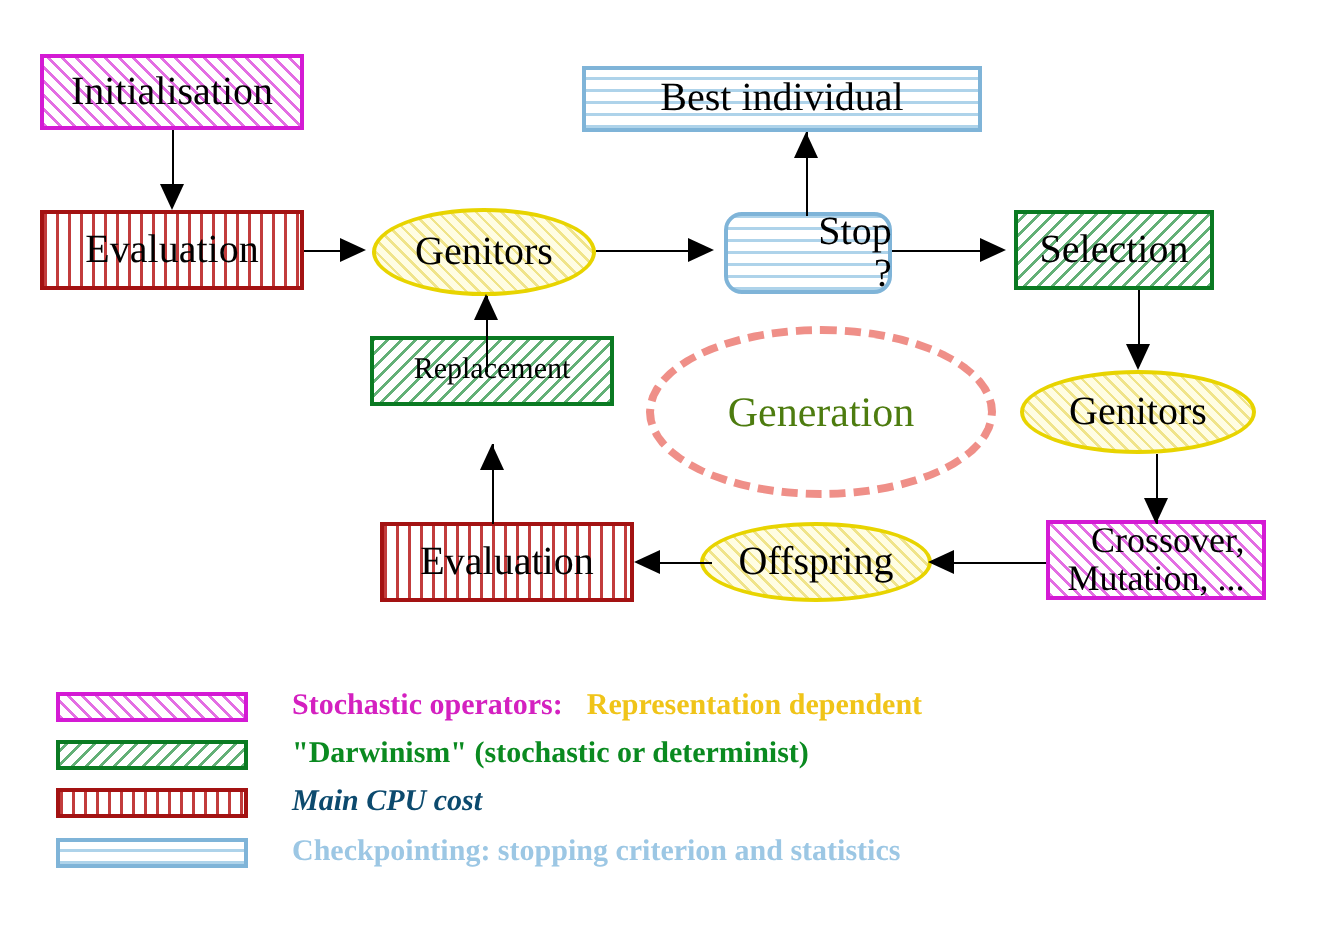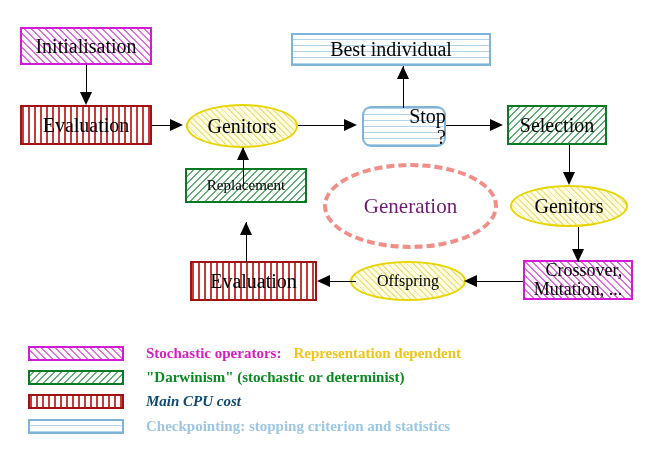--- a/index.html
+++ b/index.html
@@ -73,21 +73,21 @@
   .rounded { border-radius: 9px; padding-left: 47px; }
 
   .generation-ellipse {
     position: absolute;
     box-sizing: border-box;
     border: 4px dashed #ef8f88;
     border-radius: 50%;
     display: flex;
     align-items: center;
     justify-content: center;
-    color: #701a75;
+    color: #4d7c0f;
     background: transparent;
   }
 
   
   .edge {
     position: absolute;
     background: #000000;
   }
   .edge-h { height: 1px; }
   .edge-v { width: 1px; }
@@ -158,21 +158,21 @@
 
   <div class="node fill-blue rounded" style="left:362px; top:106px; width:84px; height:41px; font-size:20px;">Stop ?</div>
 
   <div class="node fill-green" style="left:507px; top:105px; width:100px; height:40px; font-size:20px;">Selection</div>
 
   <div class="node fill-yellow ellipse" style="left:510px; top:185px; width:118px; height:42px; font-size:20px;">Genitors</div>
 
   <div class="node fill-magenta" style="left:523px; top:260px; width:110px; height:40px; font-size:18px;">Crossover,
 Mutation, ...</div>
 
-  <div class="node fill-yellow ellipse" style="left:350px; top:261px; width:116px; height:40px; font-size:16px;">Offspring</div>
+  <div class="node fill-yellow ellipse" style="left:350px; top:261px; width:116px; height:40px; font-size:20px;">Offspring</div>
 
   <div class="node fill-red" style="left:190px; top:261px; width:127px; height:40px; font-size:20px;">Evaluation</div>
 
   <div class="node fill-green" style="left:185px; top:168px; width:122px; height:35px; font-size:15px;">Replacement</div>
 
   <div class="generation-ellipse" style="left:323px; top:163px; width:175px; height:86px; font-size:21px;">Generation</div>
 
   <div class="edge edge-v" style="left:86px; top:65px; height:30px;"></div>
   <div class="arrow arrow-d" style="left:80px; top:92px;"></div>
 

